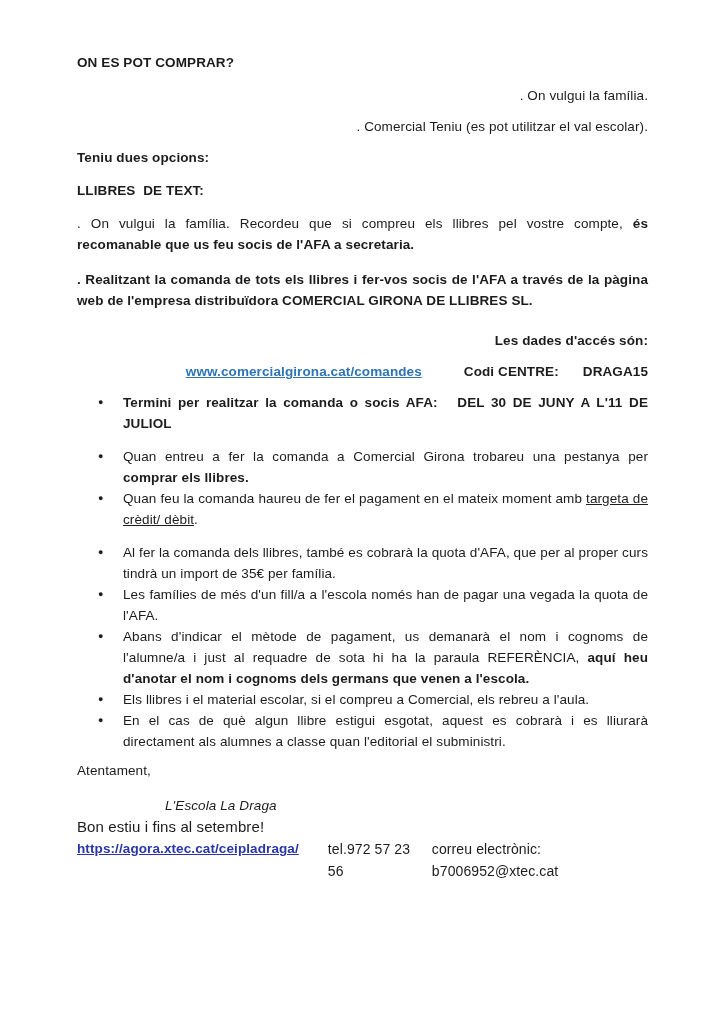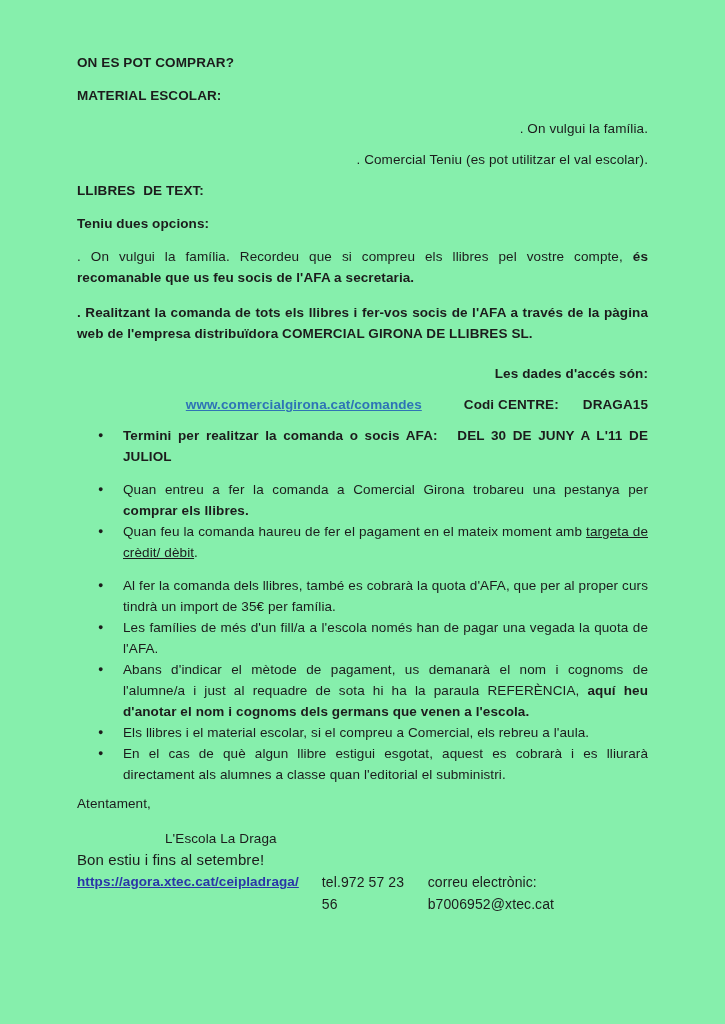--- a/index.html
+++ b/index.html
@@ -4,21 +4,21 @@
 <style>
   * { margin: 0; padding: 0; box-sizing: border-box; }
   html, body { background: #e8e8e8; }
   body {
     width: 725px; height: 1024px;
     font-family: "Liberation Sans", sans-serif;
     overflow: hidden;
   }
   .page {
     width: 725px; height: 1024px;
-    background: #86efac;
+    background: #ffffff;
     color: #1c1c1c;
     padding: 52px 77px 0 77px;
     font-size: 13.5px;
     line-height: 21px;
     letter-spacing: 0.1px;
   }
   p { margin: 0 0 11px 0; }
   .h { font-weight: 700; }
   .pre { white-space: pre-wrap; }
   .just { text-align: justify; }
@@ -41,43 +41,42 @@
     position: absolute;
     left: 21px; top: 0;
     font-size: 9px;
     line-height: 21px;
   }
   ul.blist.no-mb { margin-bottom: 8px; }
   li.gap-top { margin-top: 12px; }
   .u { text-decoration: underline; }
   .closing { margin-bottom: 0; }
   .salutation { margin-bottom: 14px; }
-  .signature { padding-left: 88px; margin-bottom: 0; }
+  .signature { padding-left: 88px; margin-bottom: 0; font-style: italic; }
   .farewell { font-size: 15px; line-height: 22px; margin-bottom: 0; }
   .footer-line { display: flex; align-items: flex-start; line-height: 22px; }
-  .footer-line .phone { margin-left: 23px; font-size: 14px; }
+  .footer-line .phone { margin-left: 29px; font-size: 14px; }
   .footer-line .email { margin-left: 12px; font-size: 14px; }
   b { font-weight: 700; }
 </style>
 </head>
 <body>
 
 <div class="page">
 
   <p class="h mb12">ON ES POT COMPRAR?</p>
 
-  <p class="h mb12">MATERIAL ESCOLAR:</p>
 
   <p class="tight">. On vulgui la família.</p>
 
   <p class="tight">. Comercial Teniu (es pot utilitzar el val escolar).</p>
 
+  <p class="h mb12">Teniu dues opcions:</p>
+
   <p class="h pre mb12">LLIBRES  DE TEXT:</p>
-
-  <p class="h mb12">Teniu dues opcions:</p>
 
   <p class="just mb14">
     <span>. On vulgui la família. Recordeu que si compreu els llibres pel vostre compte, </span><b>és recomanable que us feu socis de l'AFA a secretaria.</b>
   </p>
 
   <p class="h just mb8">. Realitzant la comanda de tots els llibres i fer-vos socis de l'AFA a través de la pàgina web de l'empresa distribuïdora COMERCIAL GIRONA DE LLIBRES SL.</p>
 
   <p class="h tight">Les dades d'accés són:</p>
 
   <p class="ind1 tight">

